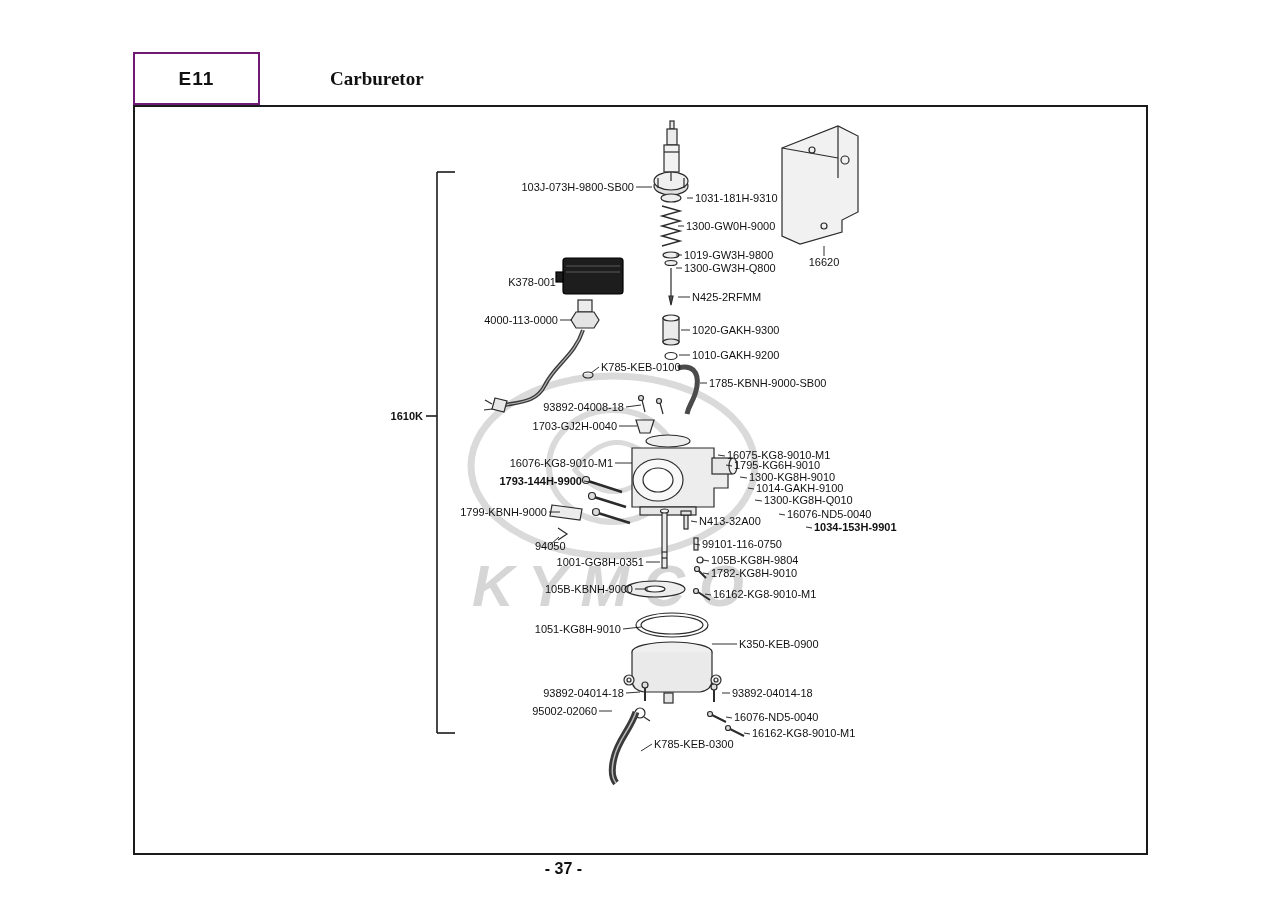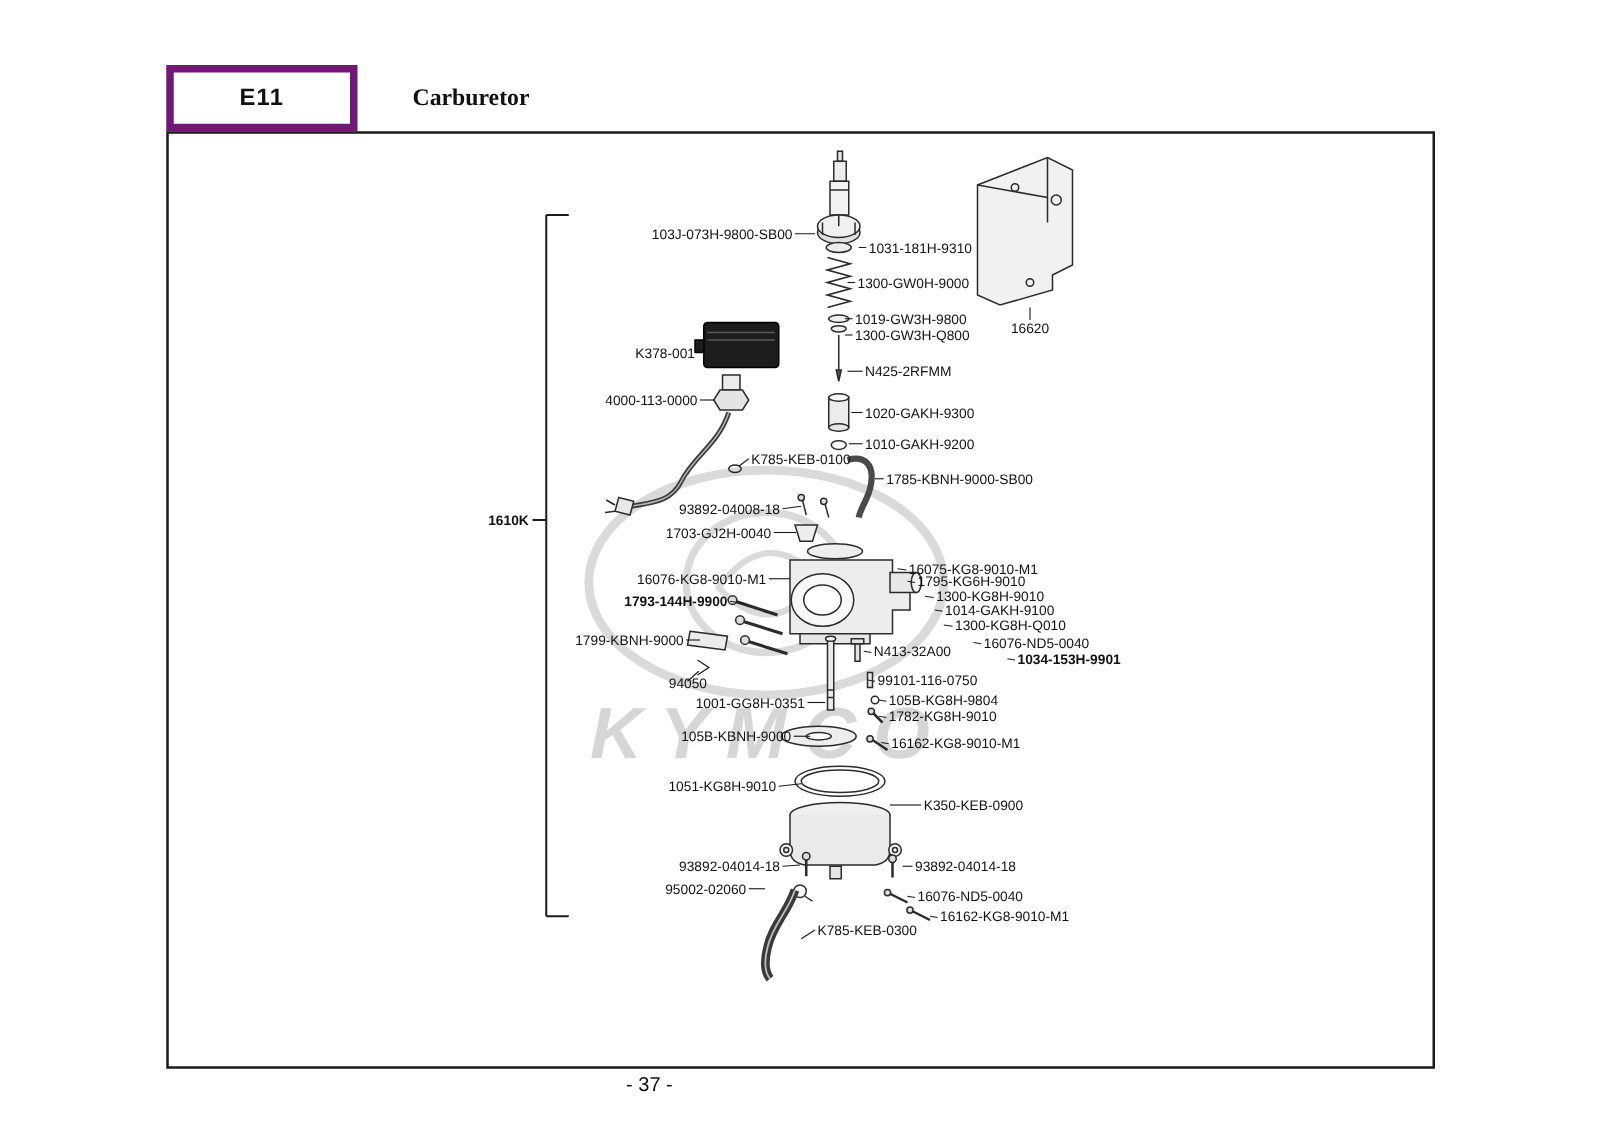--- a/index.html
+++ b/index.html
@@ -1,35 +1,35 @@
 <!DOCTYPE html>
 <html><head>
 <meta charset="utf-8">
 <style>
   html,body{margin:0;padding:0;background:#ffffff;}
   .page{
     position:relative;width:1280px;height:904px;background:#fff;
     font-family:"Liberation Sans",sans-serif;color:#111;overflow:hidden;
   }
   .code-box{
-    position:absolute;left:133px;top:52px;width:153px;height:53px;
-    border:6px solid #701a75;display:flex;align-items:center;justify-content:center;
+    position:absolute;left:133px;top:52px;width:127px;height:53px;
+    border:2px solid #701a75;display:flex;align-items:center;justify-content:center;
     font-size:19px;font-weight:bold;letter-spacing:1px;box-sizing:border-box;
   }
   .page-title{
     position:absolute;left:330px;top:68px;font-size:19px;font-weight:bold;font-family:Liberation Serif, serif;
   }
   .main-frame{
     position:absolute;left:133px;top:105px;width:1015px;height:750px;
     border:2px solid #1a1a1a;box-sizing:border-box;
   }
   .diagram-svg{position:absolute;left:133px;top:105px;width:1015px;height:750px;}
   .footer{
     position:absolute;left:0;top:860px;width:1039px;text-align:center;
-    font-size:16px;font-weight:normal;
+    font-size:16px;font-weight:bold;padding-left:44px;
   }
   .lbl{font-family:"Liberation Sans",sans-serif;font-size:11px;fill:#111;}
   .lbl.bold{font-weight:bold;}
   .wm-text{
     font-family:"Liberation Sans",sans-serif;font-weight:bold;font-style:italic;
     font-size:58px;letter-spacing:14px;fill:#d6d6d6;
   }
   .asm-lbl{font-family:"Liberation Sans",sans-serif;font-size:11px;font-weight:bold;fill:#111;}
 </style>
 </head>

